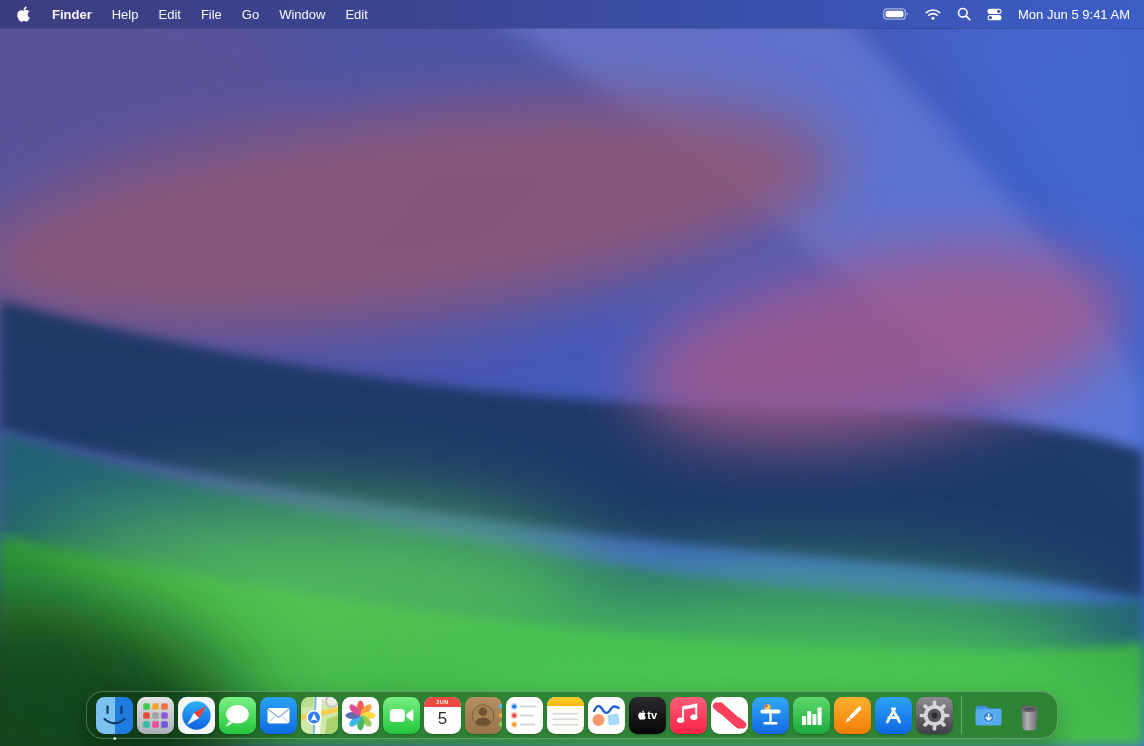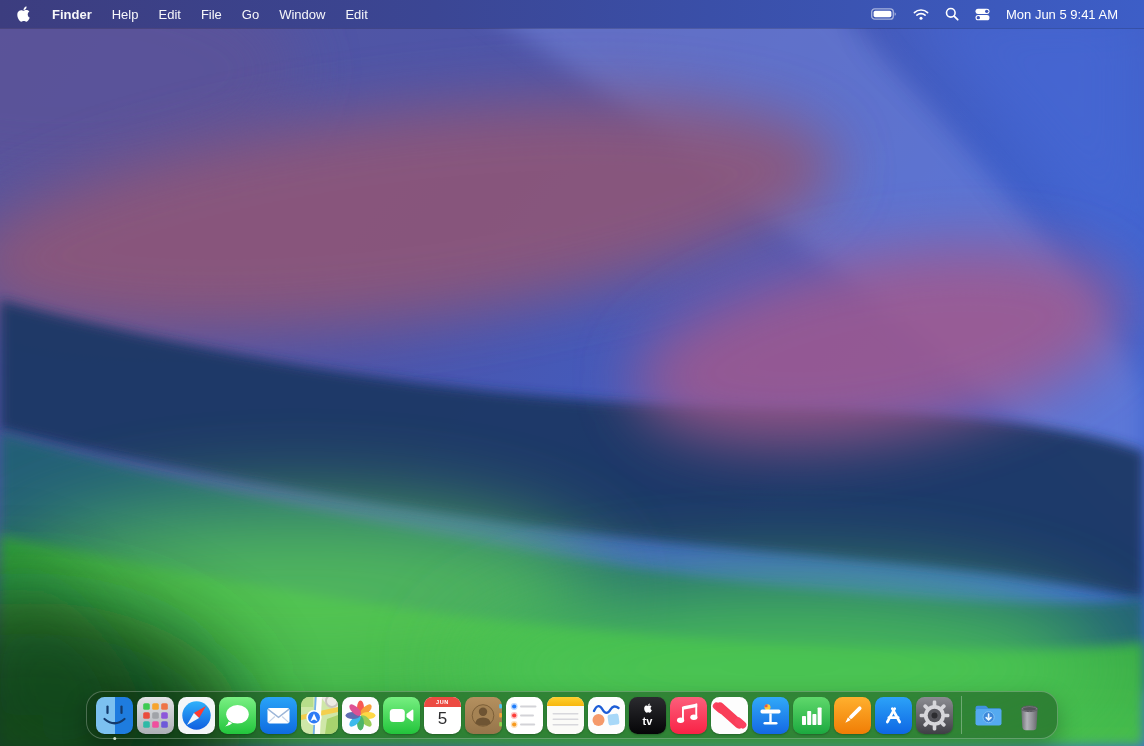--- a/index.html
+++ b/index.html
@@ -15,36 +15,36 @@
     position:absolute; top:0; left:0; width:1144px; height:28px;
     display:flex; align-items:center;
     background:linear-gradient(90deg,#3c3d7f 0%,#3b4694 38%,#3a4fa8 62%,#3d5ec7 100%);
     box-shadow:0 1px 0 rgba(0,0,0,.18);
     color:#fff; font-size:13px; z-index:10;
   }
   .mb-left { display:flex; align-items:center; padding-left:15px; }
   .apple-item { display:flex; align-items:center; padding:0 12px 0 2px; height:28px; }
   .mi { padding:0 10px; height:28px; display:flex; align-items:center; color:rgba(255,255,255,.96); }
   .mi.bold { font-weight:bold; }
-  .mb-right { margin-left:auto; display:flex; align-items:center; gap:0; padding-right:24px; }
+  .mb-right { margin-left:auto; display:flex; align-items:center; gap:0; padding-right:12px; }
   .status-item { display:flex; align-items:center; height:28px; padding:0 8px; }
   .clock { padding:0 2px 0 8px; font-size:13px; color:#fff; white-space:nowrap; }
 
   
   .dock {
     position:absolute; bottom:7px; left:50%; transform:translateX(-50%);
     height:48px; display:flex; align-items:center; gap:2px; padding:0 8px;
     background:rgba(14,48,17,.42);
     border:1px solid rgba(255,255,255,.25);
     border-radius:17px;
     box-shadow:0 10px 24px rgba(0,0,0,.28);
     z-index:10;
   }
   .di { width:39px; height:44px; display:flex; align-items:center; justify-content:center; position:relative; }
-  .icon { width:37px; height:37px; border-radius:8.5px; overflow:hidden; position:relative; box-shadow:0 1px 2px rgba(0,0,0,.25);flex-direction:column; }
+  .icon { width:37px; height:37px; border-radius:8.5px; overflow:hidden; position:relative; box-shadow:0 1px 2px rgba(0,0,0,.25); }
   .icon > svg { position:absolute; inset:0; }
   .dock-divider { width:1px; height:38px; background:rgba(255,255,255,.30); margin:0 5px; align-self:center; }
   .run-dot { position:absolute; bottom:-3px; left:50%; transform:translateX(-50%); width:3.5px; height:3.5px; border-radius:50%; background:#d4e6d2; opacity:.95; }
 
   
   .ic-finder   { background:linear-gradient(90deg,#7cc1f0 0,#7cc1f0 50%,#1e7cdf 50%,#1e7cdf 100%); }
   .ic-launchpad{ background:linear-gradient(180deg,#e3e4e6,#acb0b6); }
   .ic-safari   { background:#f4f6f8; }
   .ic-messages { background:linear-gradient(180deg,#7af083,#22c53c); }
   .ic-mail     { background:linear-gradient(180deg,#29a3f7,#0f6be0); }

